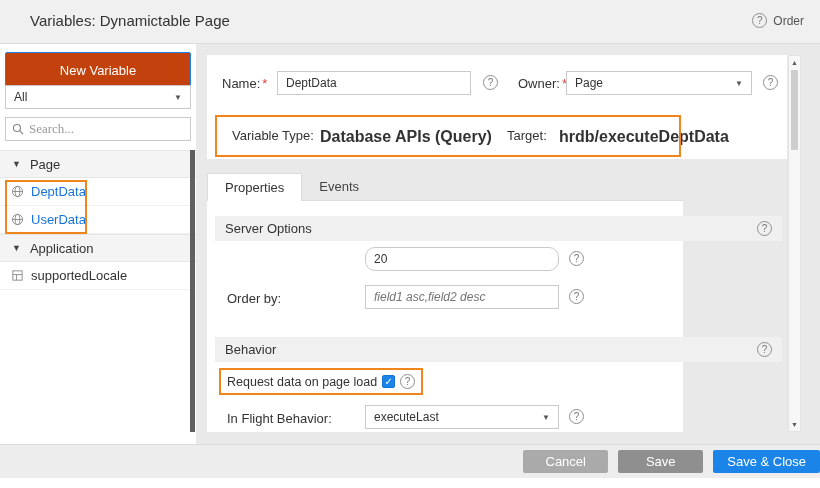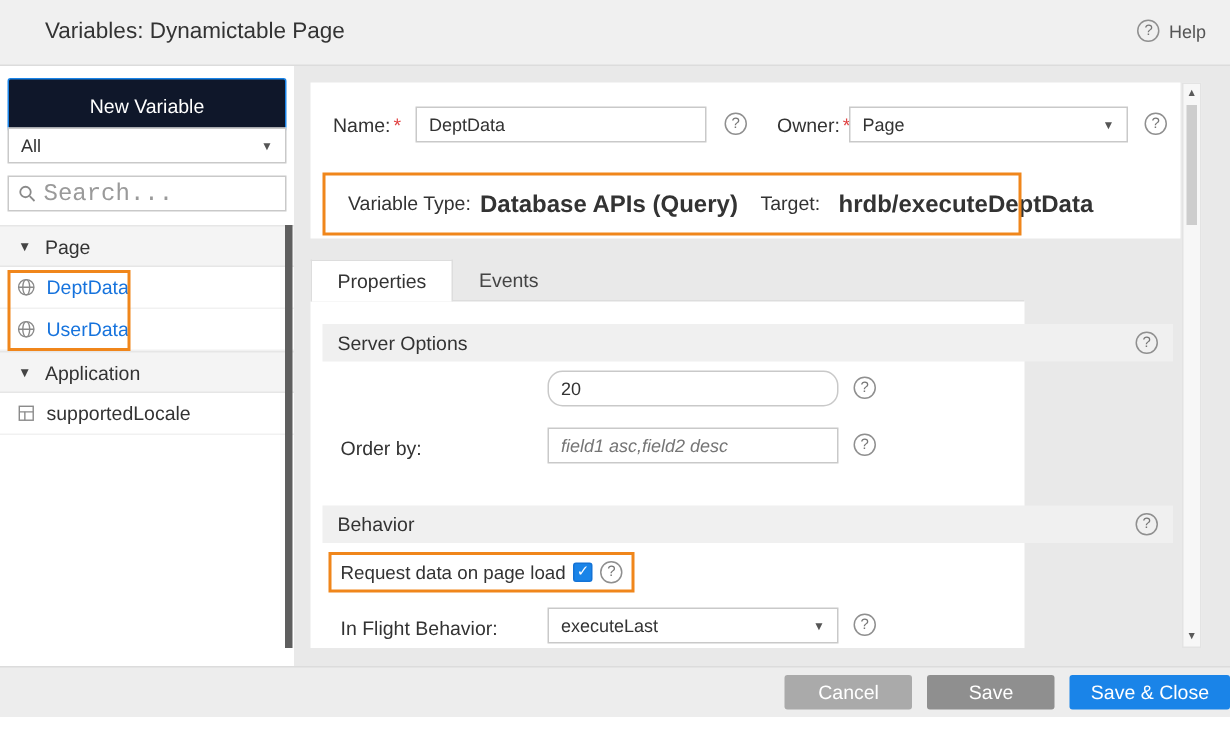--- a/index.html
+++ b/index.html
@@ -9,26 +9,26 @@
 
   
   .header { position:absolute; top:0; left:0; width:820px; height:44px; background:#f0f0f0; border-bottom:1px solid #dcdcdc; }
   .page-title { position:absolute; left:14px; top:12px; font-size:15px; color:#333;margin-left:16px; }
   .help-btn { position:absolute; right:16px; top:13px; display:flex; align-items:center; gap:6px; cursor:pointer; color:#555; font-size:12px; }
 
   .qmark { display:inline-block; width:15px; height:15px; border:1px solid #8f8f8f; border-radius:50%; color:#777; font-size:10px; line-height:13px; text-align:center; flex:0 0 auto; background:#fff0; cursor:pointer; }
 
   
   .sidebar { position:absolute; left:0; top:44px; width:196px; height:400px; background:#fff; }
-  .btn-primary { position:absolute; left:5px; top:8px; width:186px; height:36px; background:#0f172a; border:1px solid #1a84e8; color:#fff; font-size:13px; font-family:inherit; border-radius:2px; cursor:pointer; }
+  .btn-primary { position:absolute; left:5px; top:8px; width:186px; height:36px; background:#c2410c; border:1px solid #1a84e8; color:#fff; font-size:13px; font-family:inherit; border-radius:2px; cursor:pointer; }
   .select { border:1px solid #c9c9c9; background:#fff; display:flex; align-items:center; padding:0 8px; font-size:12px; color:#333; cursor:pointer; }
   .select .caret { margin-left:auto; font-size:8px; color:#555; }
   .filter-select { position:absolute; left:5px; top:41px; width:186px; height:24px; }
   .search { position:absolute; left:5px; top:73px; width:186px; height:24px; border:1px solid #c9c9c9; display:flex; align-items:center; padding:0 6px; gap:5px; background:#fff; }
-  .search input { border:none; outline:none; flex:1; font-size:16px; font-family:Liberation Mono, monospace; color:#333; min-width:0; background:transparent; }
+  .search input { border:none; outline:none; flex:1; font-size:13px; font-family:Liberation Serif, serif; color:#333; min-width:0; background:transparent; }
   .search input::placeholder { color:#9a9a9a; }
 
   .tree { position:absolute; left:0; top:106px; width:196px; }
   .tree-group { height:28px; background:#f4f4f4; border-top:1px solid #e6e6e6; border-bottom:1px solid #e6e6e6; display:flex; align-items:center; padding-left:12px; gap:9px; cursor:pointer; }
   .tree-group .tri { font-size:9px; color:#444; }
   .tree-item { height:28px; display:flex; align-items:center; padding-left:11px; gap:7px; border-bottom:1px solid #f1f1f1; cursor:pointer; background:#fff; }
   .tree-item .lbl { font-size:13px; }
   .tree-item .link { color:#1673dd; }
   .vicon { flex:0 0 auto; }
 
@@ -97,21 +97,21 @@
 </style>
 </head>
 <body>
 
 <div class="app">
 
   <div class="header">
     <div class="page-title">Variables: Dynamictable Page</div>
     <div class="help-btn">
       <span class="qmark">?</span>
-      <span>Help</span>
+      <span>Order</span>
     </div>
   </div>
 
   <div class="main-bg"></div>
 
   <div class="sidebar">
     <button class="btn-primary">New Variable</button>
 
     <div class="select filter-select">
       <span>All</span>

